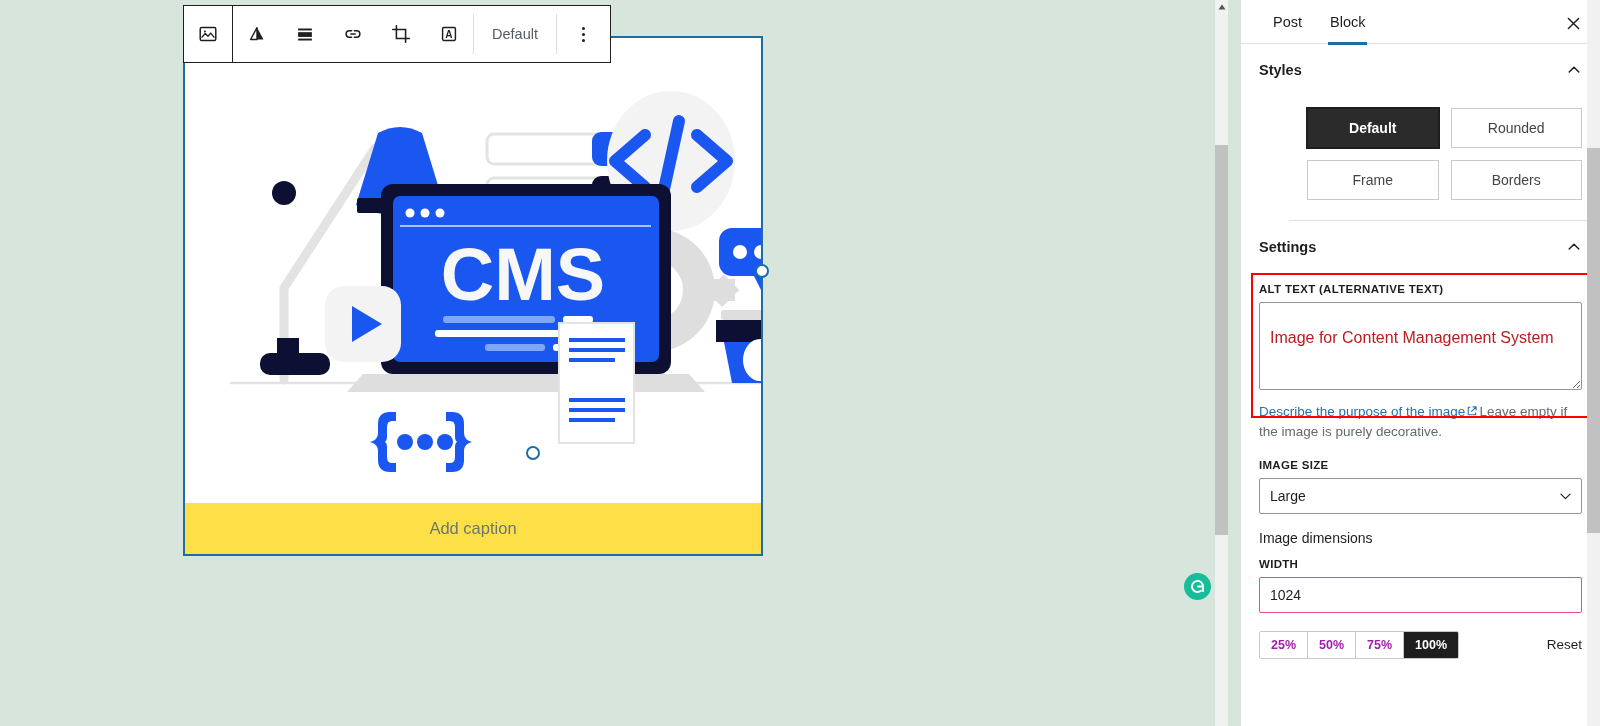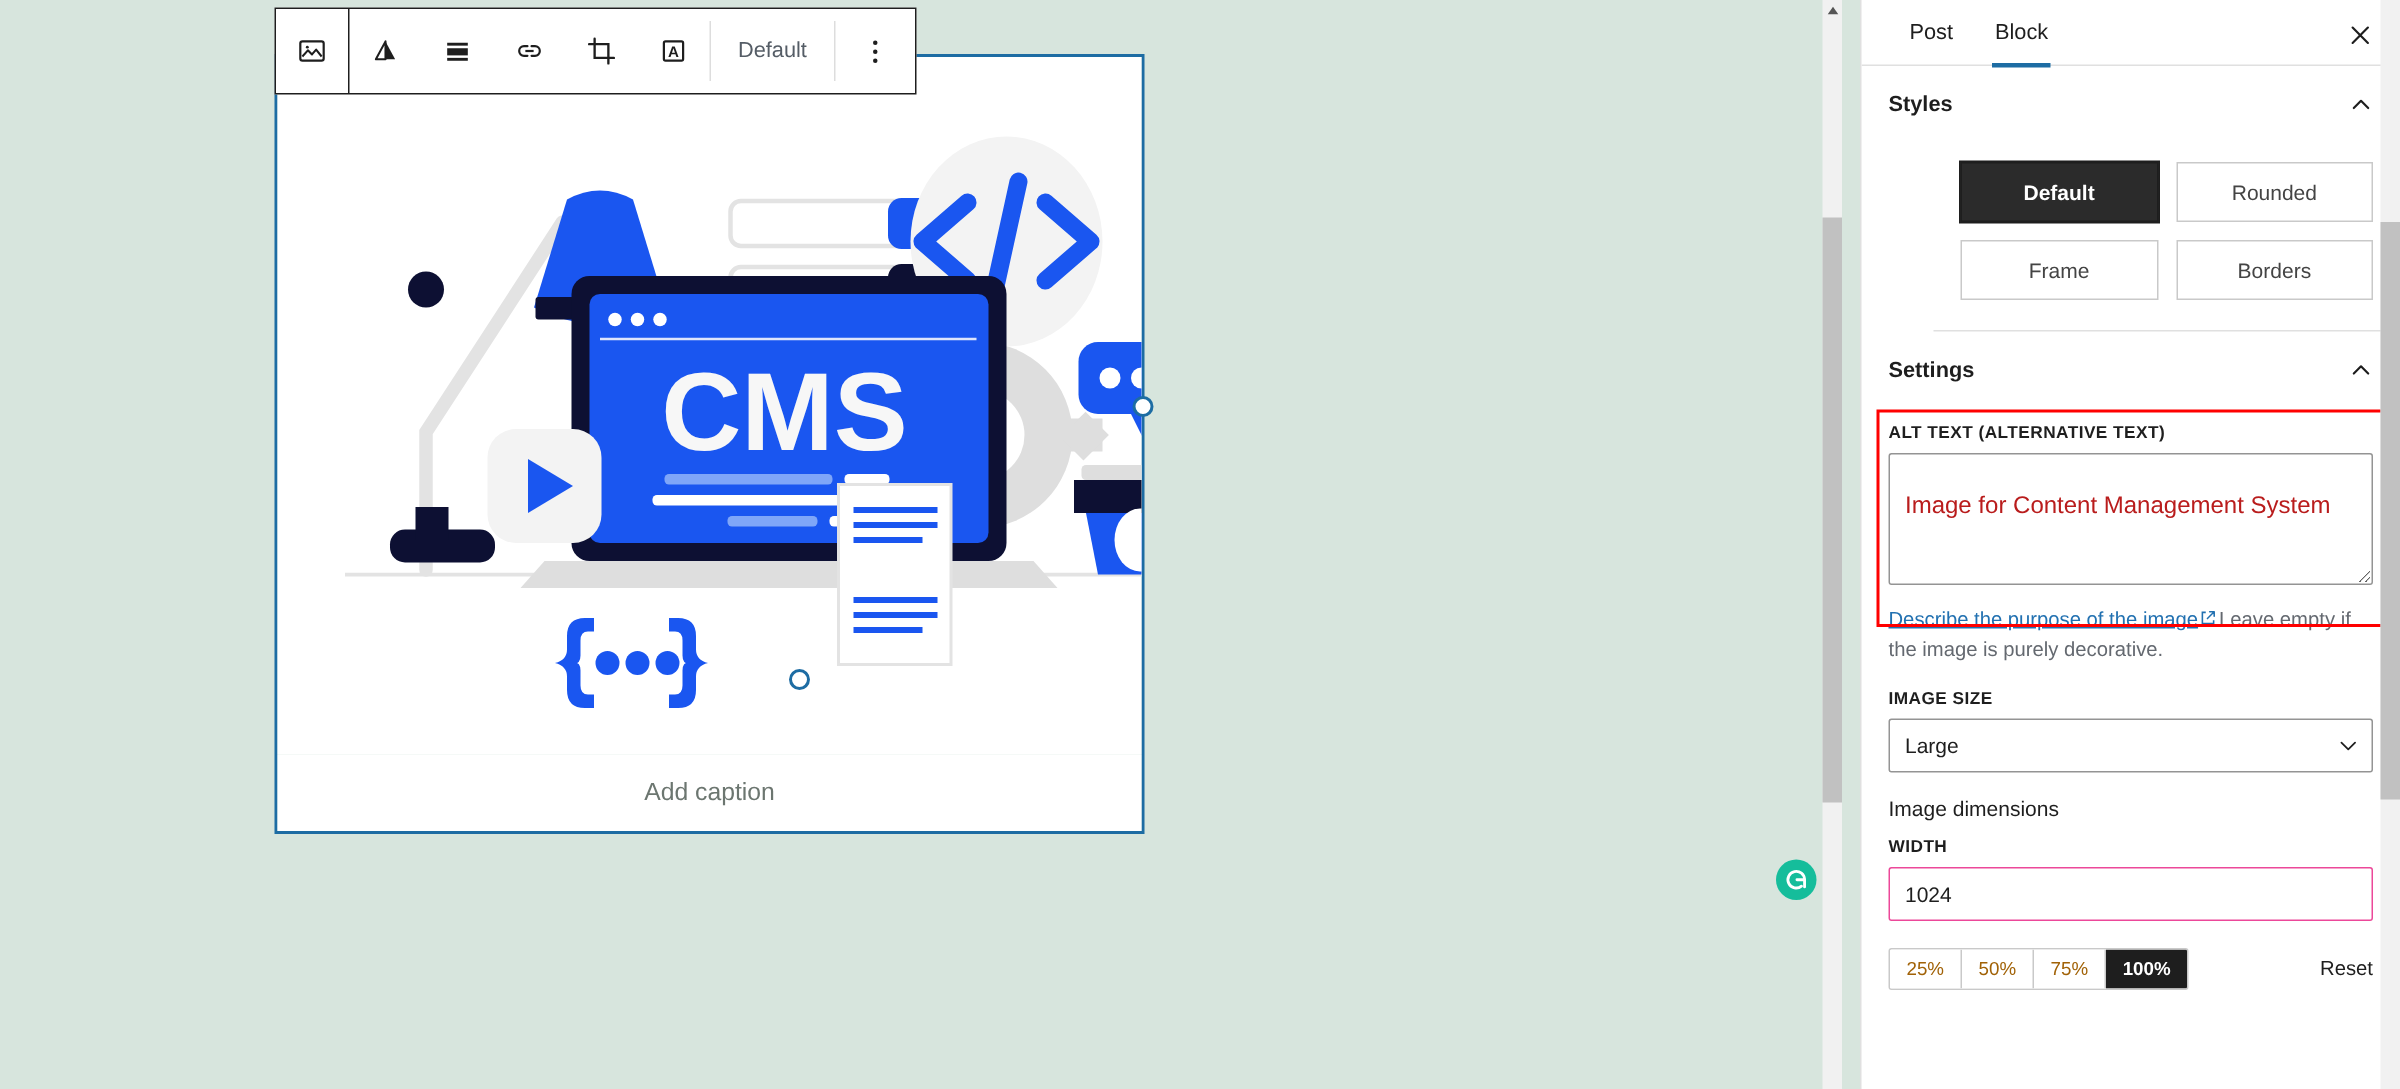--- a/index.html
+++ b/index.html
@@ -55,21 +55,21 @@
   #image-figure {
     position: absolute; left: 0; top: 0; right: 0;
     height: 465px;
     background: #ffffff;
     overflow: hidden;
   }
   #caption-area {
     position: absolute; left: 0; right: 0; bottom: 0;
     height: 51px;
     display: flex; align-items: center; justify-content: center;
-    background: #ffffff;
+    background: #fde047;
     color: #6c7670; font-size: 16.5px;
   }
   .handle {
     position: absolute; width: 14px; height: 14px; border-radius: 50%;
     background: #fff; border: 2px solid #1d6ca3; z-index: 30; cursor: pointer;
   }
   #handle-right { right: -8px; top: 226px; }
   #handle-bottom { left: 341px; bottom: 43px; }
 
   
@@ -187,23 +187,24 @@
   .dim-col { flex: 1; }
   .dim-input {
     width: 100%; height: 36px; border: 1px solid #ec4899; border-radius: 2px;
     padding: 0 10px; font-size: 14px; color: #1e1e1e;
     font-family: "Liberation Sans", sans-serif; background: #fff;
   }
   #scale-row { display: flex; align-items: center; margin-top: 18px; }
   #scale-group { display: flex; border: 1px solid #c9c9c9; border-radius: 2px; overflow: hidden; }
   .scale-btn {
     padding: 0 11px; height: 26px; display: flex; align-items: center;
-    font-size: 12.5px; color: #a16207; background: #fff; cursor: pointer;
+    font-size: 12.5px; color: #a21caf; background: #fff; cursor: pointer;
     border: none; border-right: 1px solid #c9c9c9;
     font-family: "Liberation Sans", sans-serif;
+    font-weight: bold;
   }
   .scale-btn:last-child { border-right: none; }
   .scale-btn.selected { background: #1e1e1e; color: #fff; font-weight: bold; }
   #reset-button {
     margin-left: auto; font-size: 13.5px; color: #1e1e1e;
     background: transparent; border: none; cursor: pointer;
     font-family: "Liberation Sans", sans-serif;
   }
 
   

